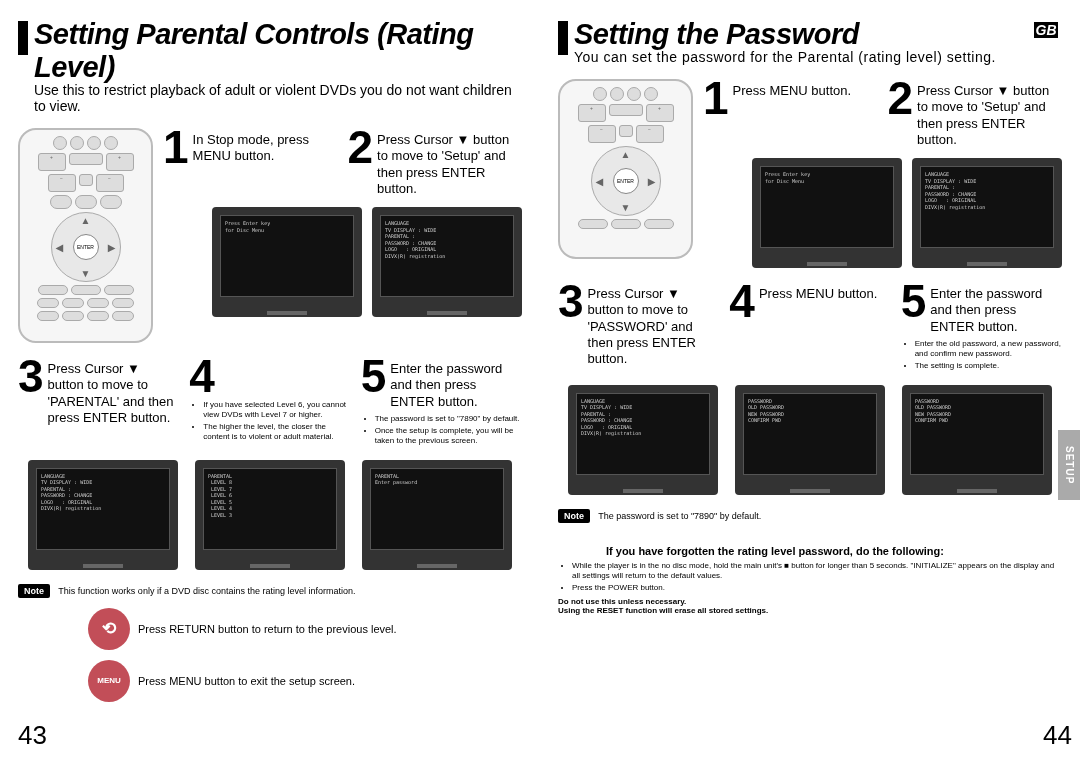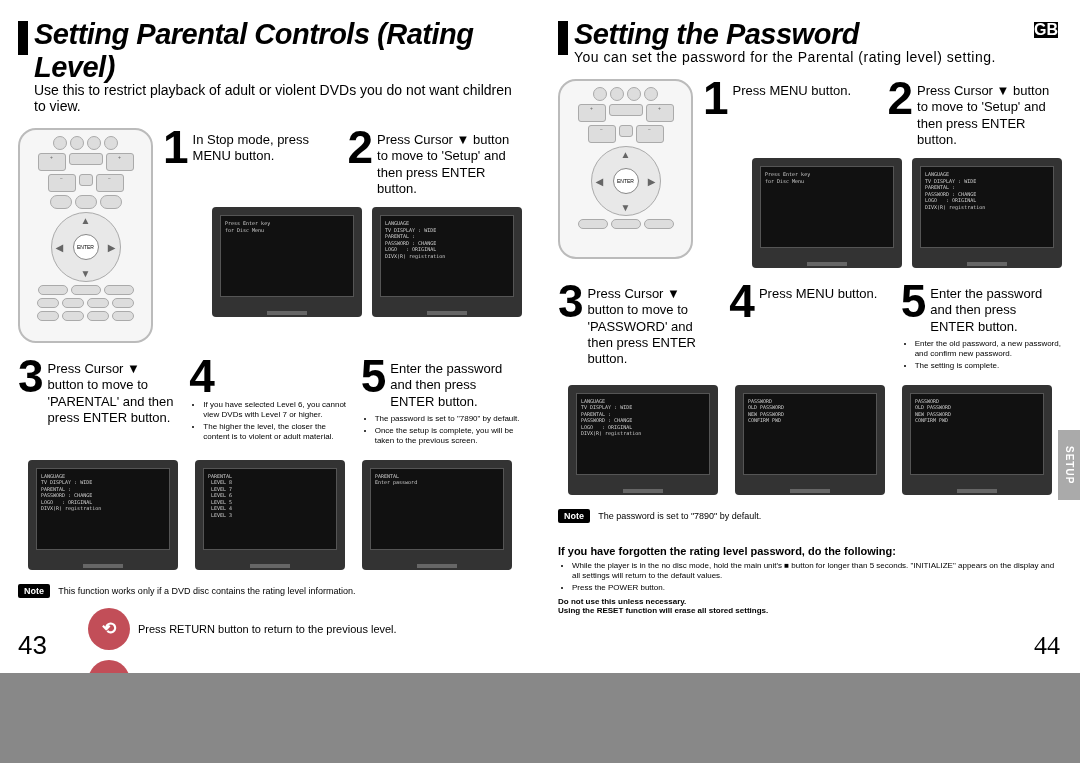--- a/index.html
+++ b/index.html
@@ -1,25 +1,25 @@
 <!DOCTYPE html>
 <html><head>
 <meta charset="utf-8">
 <style>
   * { box-sizing: border-box; }
   body { margin:0; padding:0; background:#888; font-family: Arial, Helvetica, sans-serif; color:#000; }
-  .page { width:1080px; height:673px; background:#fff; position:relative; overflow:hidden; }
+  .page { width:1080px; height:763px; background:#fff; position:relative; overflow:hidden; }
   .half { position:absolute; top:0; bottom:0; width:50%; padding:18px; }
   .left { left:0; }
   .right { left:50%; }
   .title { font-size:29px; font-weight:bold; font-style:italic; letter-spacing:-0.5px; }
   .subtitle { font-size:14px; margin-top:-2px; }
   .title-block { display:flex; align-items:flex-start; gap:6px; }
   .title-cap { width:10px; height:34px; background:#000; flex-shrink:0; margin-top:3px; }
-  .lang-badge { position:absolute; top:22px; right:22px; width:24px; height:16px; background:#000; color:#fff; font-size:16px; font-weight:bold; text-align:center; line-height:16px; }
+  .lang-badge { position:absolute; top:22px; right:22px; width:24px; height:16px; background:#000; color:#fff; font-size:14px; font-weight:bold; text-align:center; line-height:16px;font-style:italic; }
   .row { display:flex; margin-top:10px; gap:10px; }
   .step { flex:1; display:flex; align-items:flex-start; gap:4px; }
   .step-num { font-size:46px; font-weight:bold; line-height:0.85; }
   .step-text { font-size:13px; line-height:1.25; padding-top:4px; }
   .tv { width:150px; height:110px; background:#333; border-radius:4px; position:relative; padding:8px; }
   .tv .screen { background:#111; width:100%; height:82px; border:1px solid #555; font-size:5px; color:#ccc; padding:4px; line-height:1.3; font-family:monospace; }
   .tv .stand { position:absolute; bottom:2px; left:50%; transform:translateX(-50%); width:40px; height:4px; background:#666; }
   .tvs { display:flex; gap:10px; margin-top:10px; justify-content:flex-end; }
   .remote { width:135px; height:215px; border:2px solid #bbb; border-radius:18px; background:#f6f6f6; display:flex; flex-direction:column; align-items:center; padding:6px; gap:3px; }
   .rbtn { background:#ddd; border:1px solid #aaa; border-radius:3px; font-size:5px; text-align:center; color:#666; }
@@ -324,24 +324,24 @@
 CONFIRM PWD</div>
           <div class="stand"></div>
         </div>
     </div>
 
     <div style="margin-top:14px; font-size:9px;">
       <span class="note-badge">Note</span>
       <span>The password is set to "7890" by default.</span>
     </div>
 
-    <div style="font-size:11px; font-weight:bold; margin-top:22px;">If you have forgotten the rating level password, do the following:</div>
+    <div style="font-size:11px; font-weight:bold; margin-top:22px;margin-left:48px;">If you have forgotten the rating level password, do the following:</div>
     <ul class="bullets small8" style="padding-left:14px;margin:4px 0">
       <li>While the player is in the no disc mode, hold the main unit's ■ button for longer than 5 seconds. "INITIALIZE" appears on the display and all settings will return to the default values.</li>
       <li>Press the POWER button.</li>
     </ul>
     <div class="small8" style="font-weight:bold;">Do not use this unless necessary.</div>
     <div class="small8" style="font-weight:bold;">Using the RESET function will erase all stored settings.</div>
 
     <div class="setup-tab">SETUP</div>
-    <div class="page-num" style="right:20px;font-family:Liberation Serif, serif;">44</div>
+    <div class="page-num" style="right:8px;">44</div>
   </div>
 </div>
 
 </body></html>

